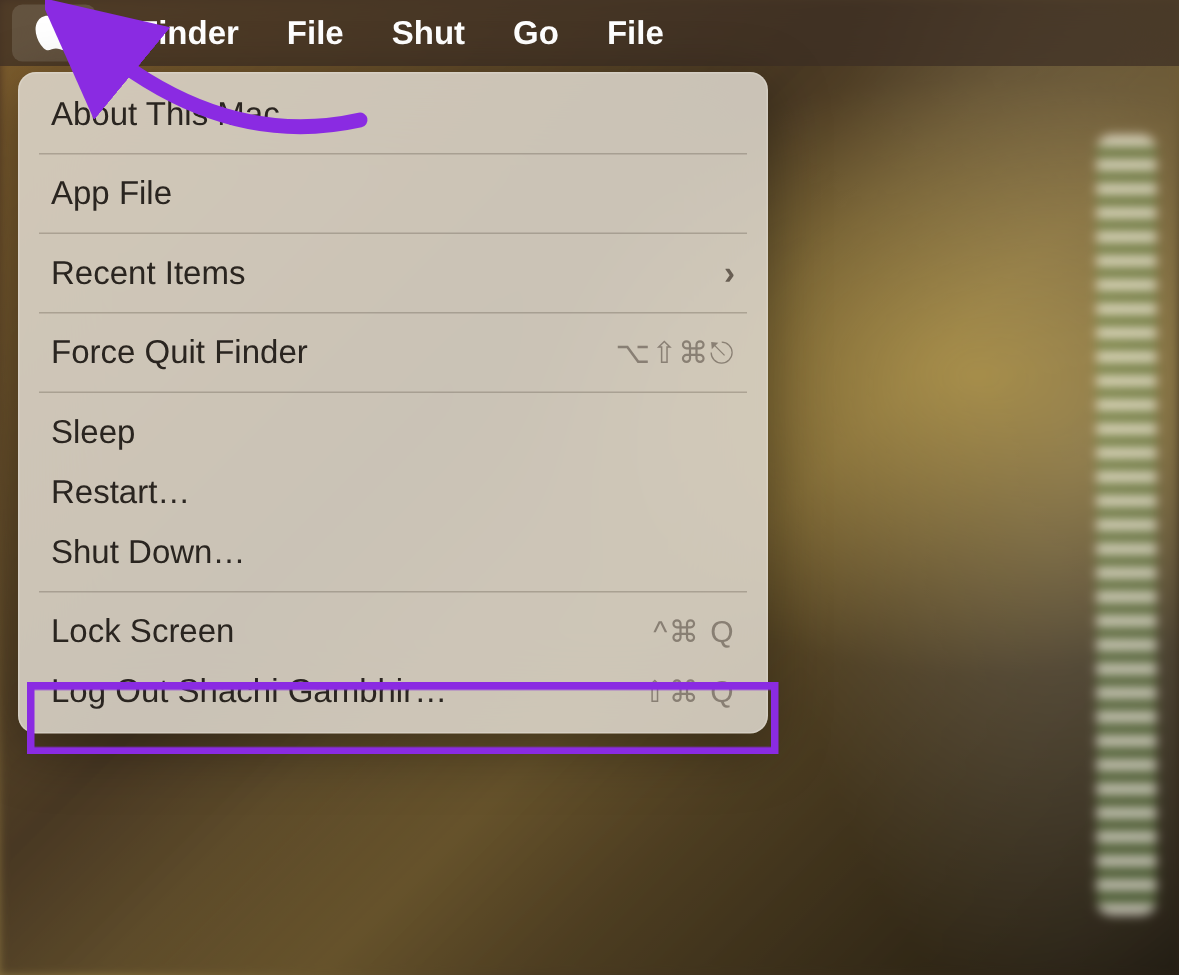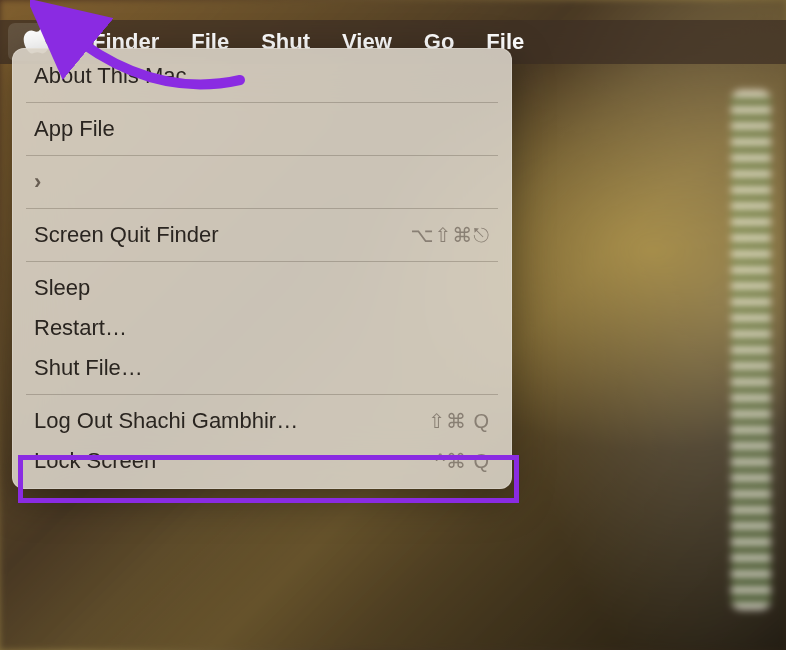--- a/index.html
+++ b/index.html
@@ -30,21 +30,20 @@
     }
     .menubar {
       position: relative;
       height: 44px;
       background: rgba(60, 45, 35, 0.7);
       backdrop-filter: blur(20px);
       display: flex;
       align-items: center;
       padding: 0 8px;
       z-index: 10;
-      margin-top: 20px;
     }
     .apple-btn {
       width: 56px;
       height: 38px;
       display: flex;
       align-items: center;
       justify-content: center;
       background: rgba(255,255,255,0.12);
       border-radius: 7px;
       margin-right: 12px;
@@ -131,60 +130,60 @@
   <div class="apple-btn">
     <span class="apple-logo">
       <svg width="26" height="30" viewBox="0 0 170 170" fill="white">
           <path d="M150.9 130.1c-3 6.9-6.5 13.2-10.7 19-5.7 7.9-10.4 13.4-14 16.4-5.6 4.9-11.6 7.5-18 7.6-4.6 0-10.2-1.3-16.6-4-6.5-2.6-12.4-3.9-17.9-3.9-5.7 0-11.8 1.3-18.4 3.9-6.6 2.7-11.9 4.1-16 4.2-6.1.3-12.2-2.3-18.3-7.8-3.9-3.2-8.8-8.9-14.6-17-6.2-8.7-11.4-18.8-15.4-30.3C-13.3 105.8-15.5 93.8-15.5 82.2c0-13.3 2.9-24.8 8.6-34.4 4.5-7.7 10.5-13.8 18-18.3 7.5-4.5 15.6-6.8 24.3-6.9 4.9 0 11.3 1.5 19.3 4.5 8 3 13.1 4.5 15.4 4.5 1.7 0 7.4-1.8 17-5.3 9.1-3.3 16.7-4.6 23-4.1 17 1.4 29.8 8.1 38.3 20.2-15.2 9.2-22.7 22.1-22.6 38.6.1 12.9 4.8 23.6 14 32.1 4.2 3.9 8.8 7 14 9.1-1.1 3.3-2.3 6.4-3.6 9.4zM120.4 7.4c0 9.9-3.6 19.2-10.8 27.7-8.7 10.1-19.2 16-30.6 15.1-.1-1.2-.2-2.4-.2-3.7 0-9.5 4.1-19.7 11.5-28 3.7-4.2 8.3-7.7 14-10.5 5.6-2.8 11-4.3 16-4.6.1 1.3.1 2.7.1 4z" transform="translate(20,0)"></path>
         </svg>
     </span>
   </div>
   <div class="menubar-item app">Finder</div>
   <div class="menubar-item">File</div>
   <div class="menubar-item">Shut</div>
-  <div class="menubar-item">View</div>
   <div class="menubar-item">Go</div>
   <div class="menubar-item">File</div>
 </div>
 
 <div class="dropdown">
   <div class="menu-item">
     <span>About This Mac</span>
   </div>
   <div class="menu-sep"></div>
   <div class="menu-item">
     <span>App File</span>
   </div>
   <div class="menu-sep"></div>
   <div class="menu-item">
+    <span>Recent Items</span>
     <span class="chevron">›</span>
   </div>
   <div class="menu-sep"></div>
   <div class="menu-item">
-    <span>Screen Quit Finder</span>
+    <span>Force Quit Finder</span>
     <span class="shortcut">⌥⇧⌘⎋</span>
   </div>
   <div class="menu-sep"></div>
   <div class="menu-item">
     <span>Sleep</span>
   </div>
   <div class="menu-item">
     <span>Restart…</span>
   </div>
   <div class="menu-item">
-    <span>Shut File…</span>
+    <span>Shut Down…</span>
   </div>
   <div class="menu-sep"></div>
   <div class="menu-item">
+    <span>Lock Screen</span>
+    <span class="shortcut">^⌘ Q</span>
+  </div>
+  <div class="menu-item">
     <span>Log Out Shachi Gambhir…</span>
     <span class="shortcut">⇧⌘ Q</span>
-  </div>
-  <div class="menu-item">
-    <span>Lock Screen</span>
-    <span class="shortcut">^⌘ Q</span>
   </div>
 </div>
 
 <div class="highlight-box highlight-restart"></div>
 
 <svg class="arrow-svg" viewBox="0 0 240 120">
   <defs>
     <marker id="arrowhead" markerWidth="8" markerHeight="8" refX="3" refY="4" orient="auto">
       <polygon points="0 0, 8 4, 0 8" fill="#8a2be2"></polygon>
     </marker>

